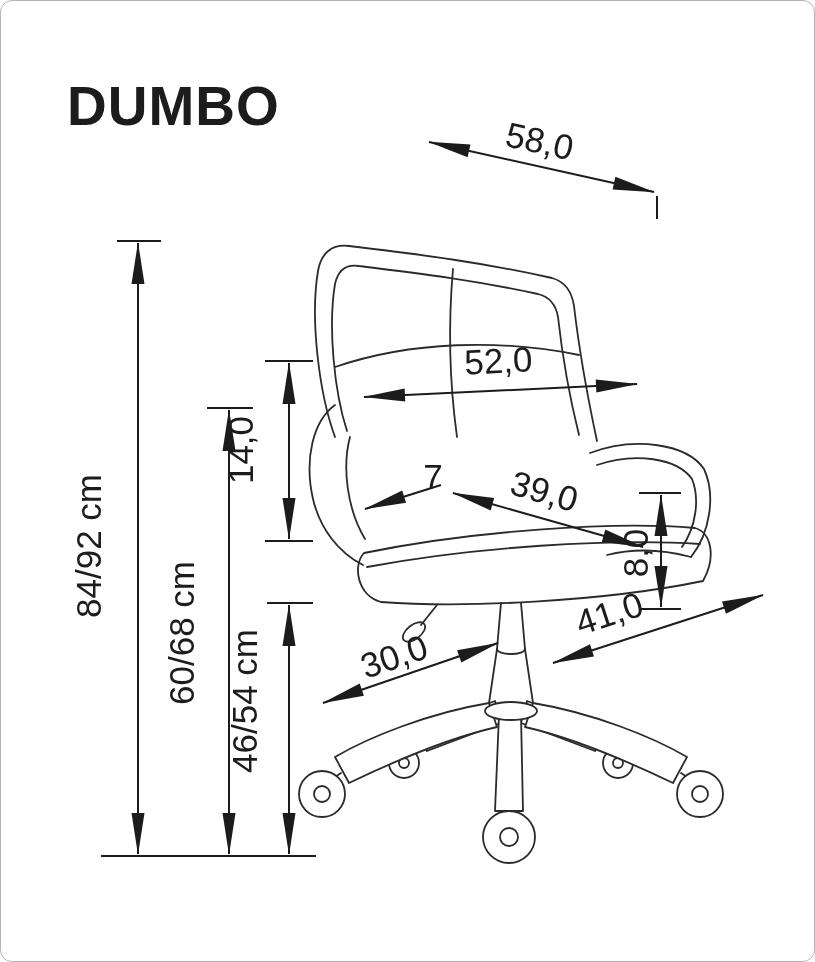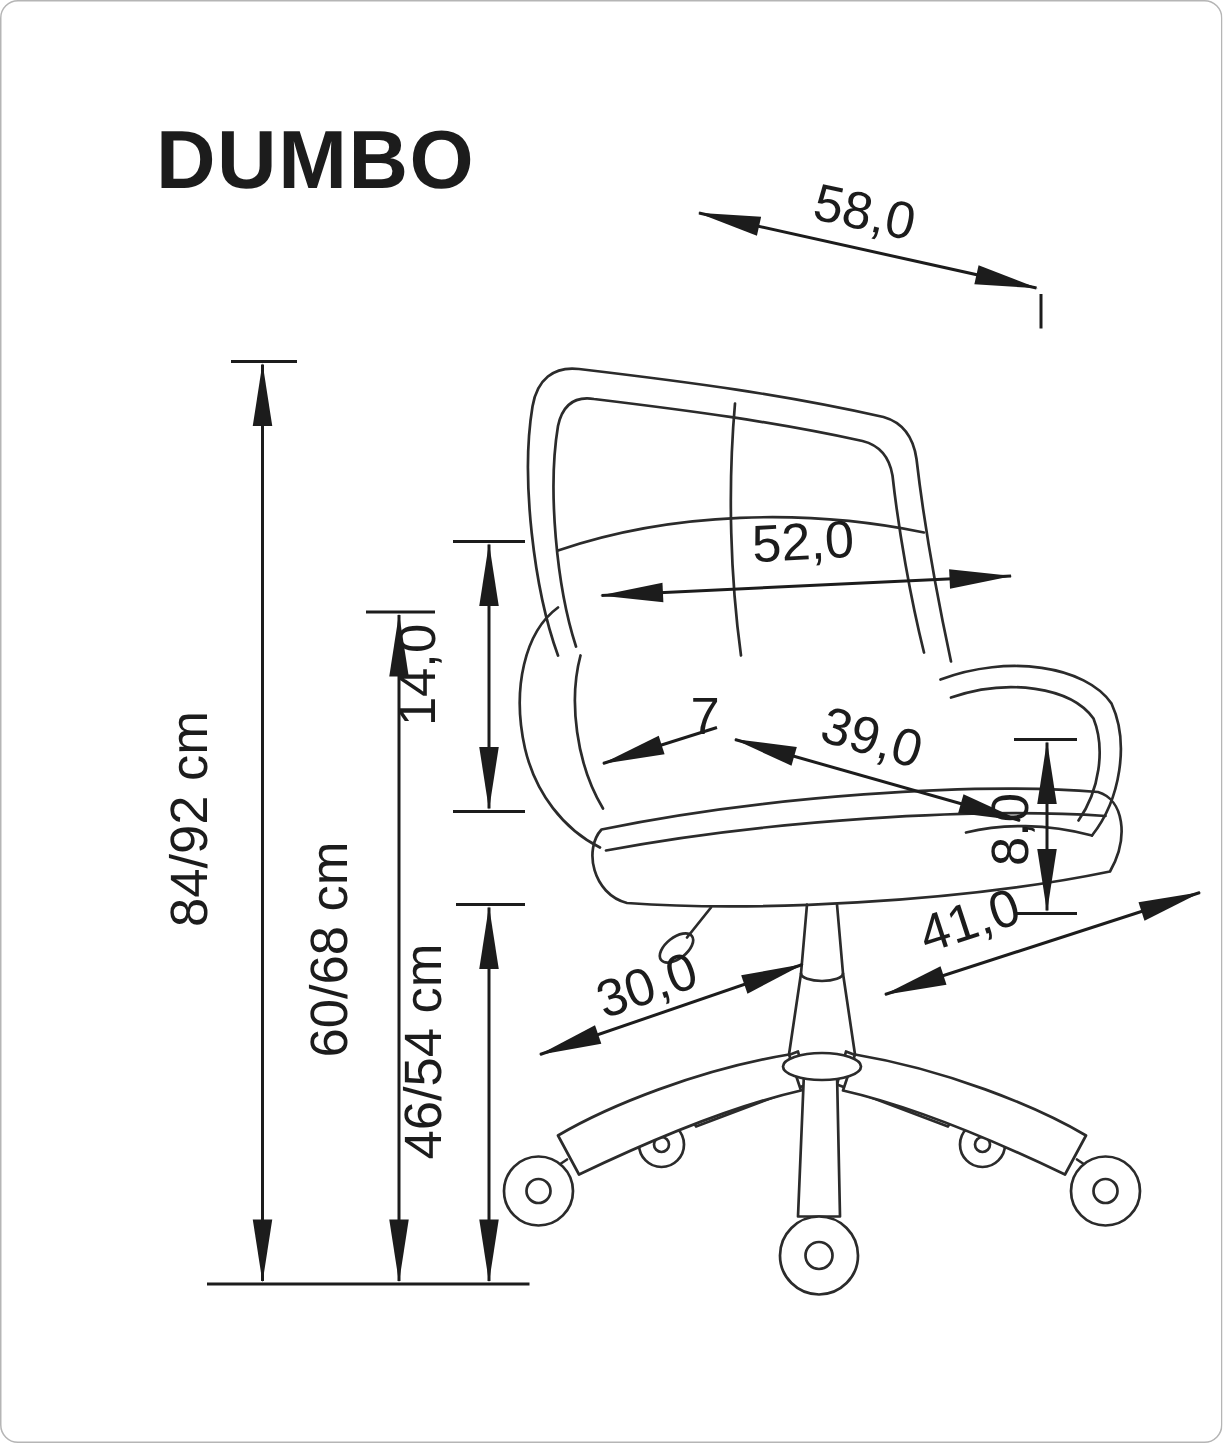--- a/index.html
+++ b/index.html
@@ -1,18 +1,18 @@
 <!DOCTYPE html>
 <html><head>
 <meta charset="utf-8">
 <style>
   html,body{margin:0;padding:0;background:#ffffff;}
   .frame{
     position:relative;width:815px;height:962px;background:#ffffff;
-    border:1px solid #b5b5b5;border-radius:12px;box-sizing:border-box;overflow:hidden;padding-left:37px;
+    border:1px solid #b5b5b5;border-radius:12px;box-sizing:border-box;overflow:hidden;
   }
   svg{display:block;}
   svg text{font-family:"Liberation Sans","DejaVu Sans",sans-serif;fill:#1c1c1c;}
   .title-text{font-size:55px;font-weight:bold;letter-spacing:1px;}
   .dim-label{font-size:35px;}
   .dim-stroke{stroke:#1c1c1c;stroke-width:2;fill:none;}
   .chair-stroke{stroke:#2b2b2b;stroke-width:1.8;fill:none;stroke-linecap:round;stroke-linejoin:round;}
   .chair-fill{stroke:#2b2b2b;stroke-width:1.8;fill:#ffffff;stroke-linecap:round;stroke-linejoin:round;}
 </style>
 </head>

